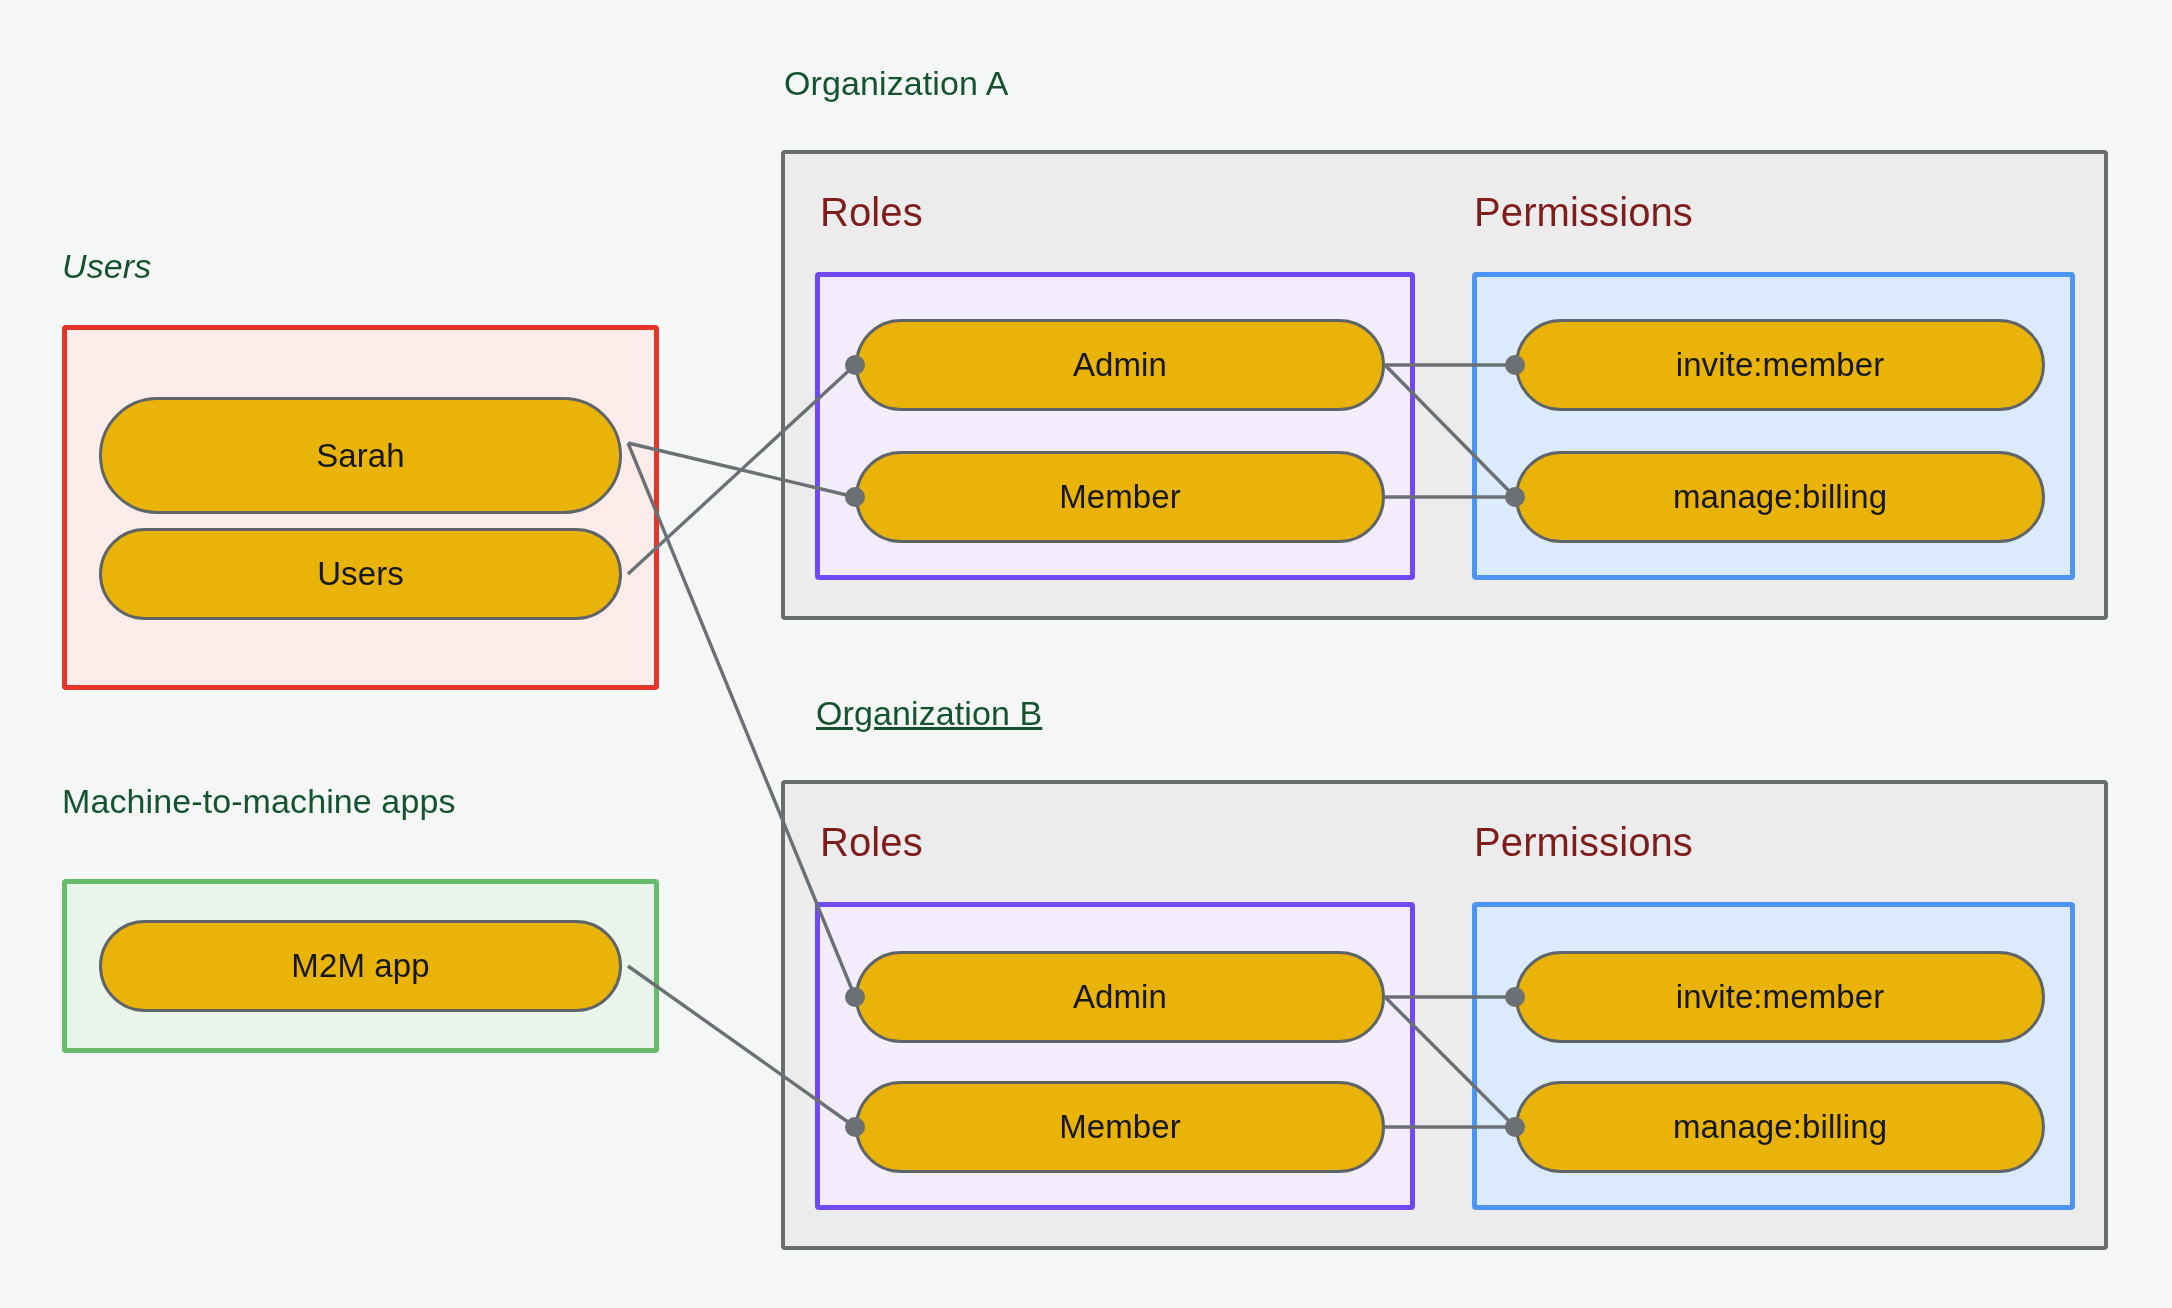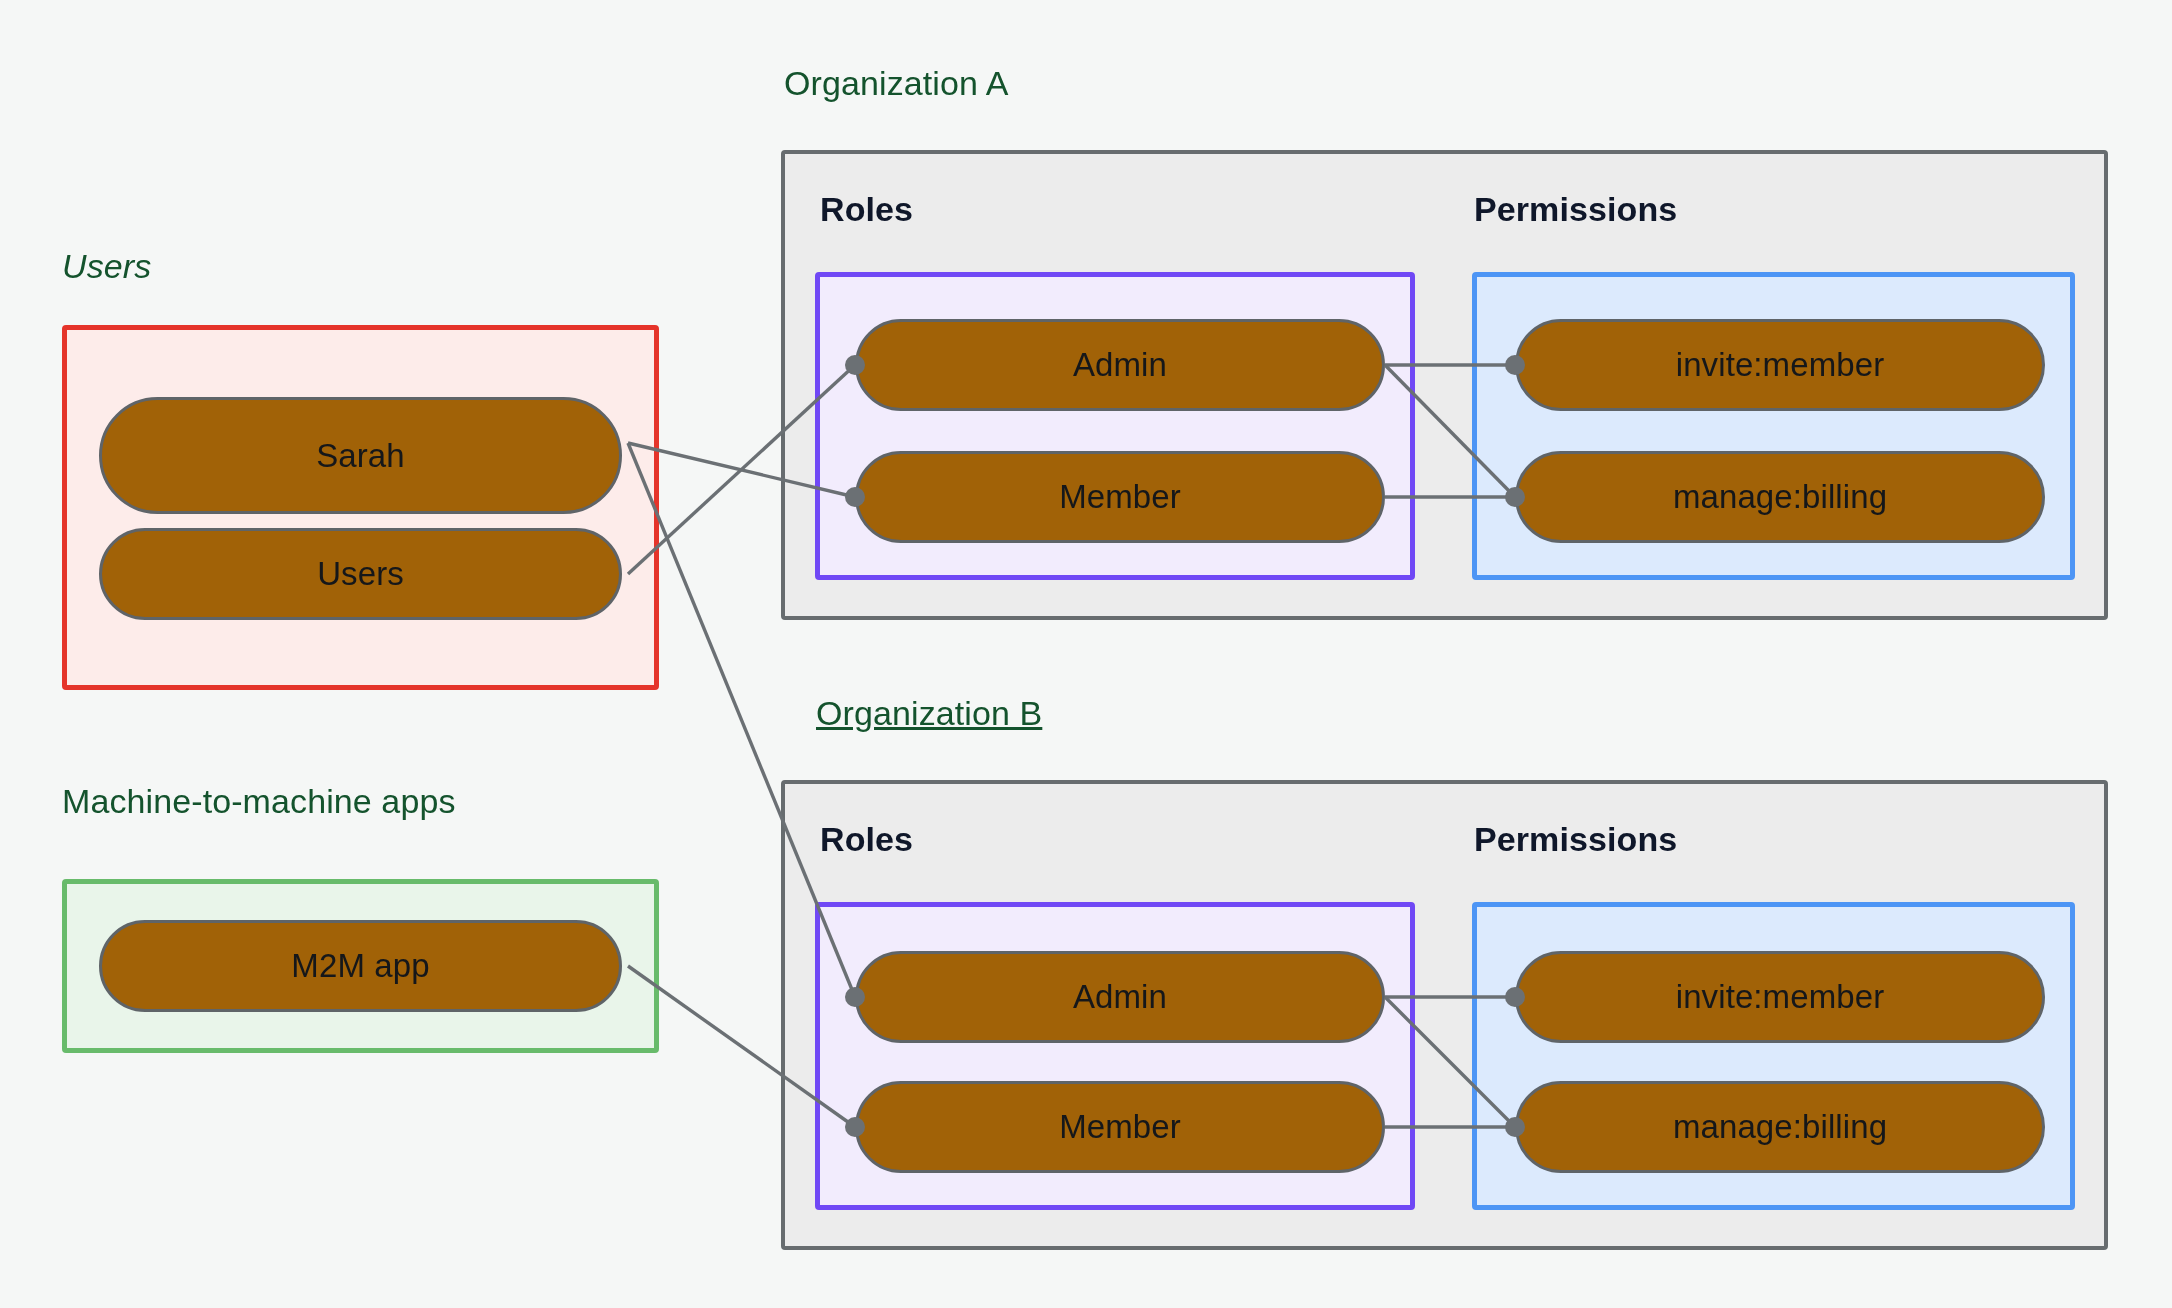--- a/index.html
+++ b/index.html
@@ -32,23 +32,23 @@
     position: absolute;
     font-size: 34px;
     font-weight: 400;
     color: #14532d;
     letter-spacing: 0.1px;
     white-space: nowrap;
     z-index: 3;
   }
   .section-label {
     position: absolute;
-    font-size: 34px;
-    font-weight: 700;
-    color: #0f172a;
+    font-size: 40px;
+    font-weight: 400;
+    color: #7f1d1d;
     letter-spacing: 0.1px;
     white-space: nowrap;
     z-index: 3;
   }
   .container-box {
     position: absolute;
     box-sizing: border-box;
     border-radius: 4px;
     z-index: 1;
   }
@@ -68,21 +68,21 @@
     background: #f2ecfd;
     border: 5px solid #7048f5;
   }
   .perms-box {
     background: #dceafd;
     border: 5px solid #4d95f5;
   }
   .pill {
     position: absolute;
     box-sizing: border-box;
-    background: #a16207;
+    background: #eab308;
     border: 3px solid #5f6468;
     border-radius: 999px;
     display: flex;
     align-items: center;
     justify-content: center;
     font-size: 33px;
     color: #15171a;
     z-index: 4;
     letter-spacing: 0.1px;
     white-space: nowrap;

